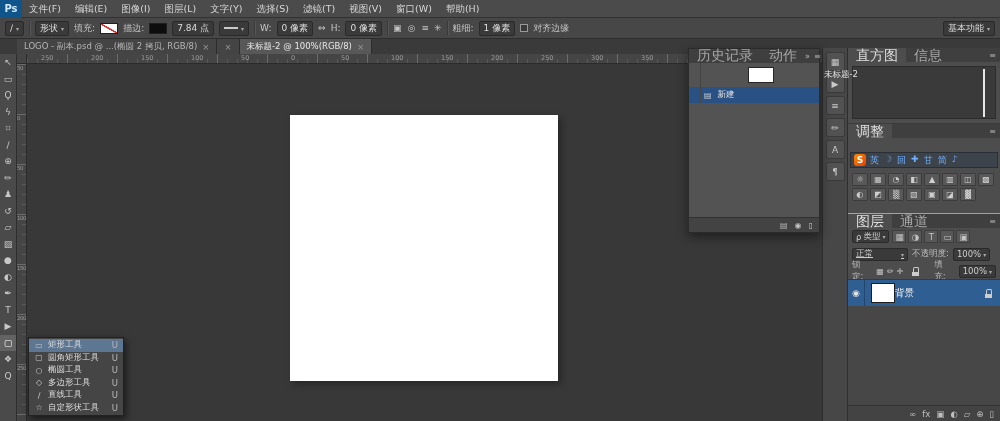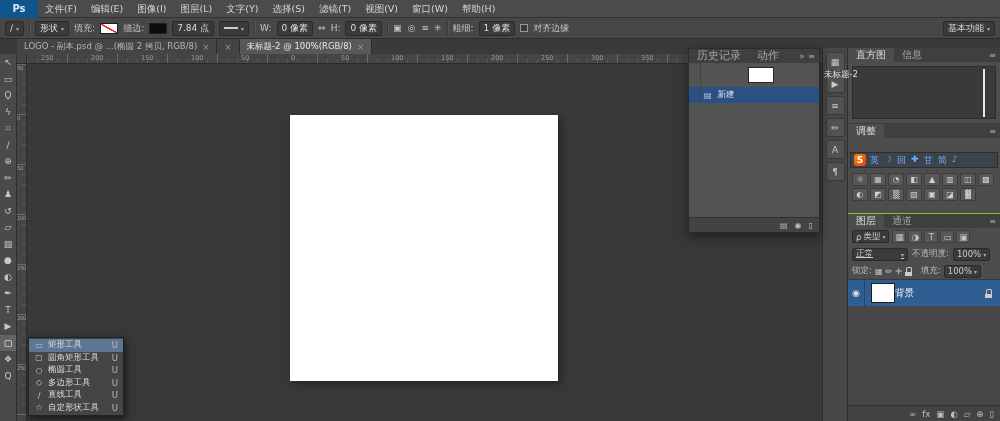--- a/index.html
+++ b/index.html
@@ -1,21 +1,21 @@
 <!DOCTYPE html>
 <html><head>
 <meta charset="utf-8">
 <style>
   * { margin:0; padding:0; box-sizing:border-box; }
   html,body { width:1000px; height:421px; }
   body { font-family:"DejaVu Sans","Liberation Sans",sans-serif; background:#3a3a3a; overflow:hidden; position:relative; color:#ddd; }
 
   
   #menubar { position:absolute; left:0; top:0; width:1000px; height:18px; background:#4b4b4b; border-bottom:1px solid #323232; display:flex; align-items:center; z-index:20; }
-  .ps-logo { width:38px; height:18px; background:#10548c; color:#cfe8ff; font-size:10px; font-weight:bold; display:flex; align-items:center; justify-content:center; }
+  .ps-logo { width:22px; height:18px; background:#10548c; color:#cfe8ff; font-size:10px; font-weight:bold; display:flex; align-items:center; justify-content:center; }
   #menu-items { display:flex; }
   .menu-item { color:#d6d6d6; font-size:9.5px; padding:16px 7px; line-height:18px; white-space:nowrap; }
 
   
   #optionsbar { position:absolute; left:0; top:18px; width:1000px; height:21px; background:#474747; border-bottom:1px solid #2e2e2e; display:flex; align-items:center; gap:5px; padding:0 5px; font-size:9px; color:#cfcfcf; z-index:20; white-space:nowrap; }
   .v-sep { width:1px; height:14px; background:#393939; box-shadow:1px 0 0 #575757; flex:none; }
   .opt-box { background:#3a3a3a; border:1px solid #2a2a2a; border-radius:2px; padding:0 4px; color:#ddd; display:flex; align-items:center; gap:3px; height:15px; flex:none; }
   .caret { font-size:6px; color:#a8a8a8; }
   .bar-label { color:#c5c5c5; flex:none; }
   .swatch { width:18px; height:11px; border:1px solid #1f1f1f; flex:none; }
@@ -61,60 +61,60 @@
   
   #flyout { position:absolute; left:28px; top:337px; width:96px; background:#454545; border:1px solid #222; box-shadow:2px 3px 7px rgba(0,0,0,.55); z-index:60; padding:1px 0; }
   .flyout-item { height:12.5px; display:flex; align-items:center; gap:4px; padding:0 5px; font-size:8.5px; color:#ddd; white-space:nowrap; }
   .flyout-item.active { background:#5d7691; }
   .fly-ic { width:10px; color:#c8c8c8; font-size:8px; text-align:center; flex:none; }
   .fly-sc { margin-left:auto; color:#b8b8b8; }
 
   
   #history-panel { position:absolute; left:688px; top:48px; width:132px; height:185px; background:#535353; border:1px solid #2b2b2b; box-shadow:0 4px 10px rgba(0,0,0,.45); z-index:40; display:flex; flex-direction:column; }
   .panel-head { height:14px; background:#3f3f3f; display:flex; align-items:center; flex:none; }
-  .panel-tab { font-size:11px; color:#dcdcdc; background:#535353; padding:0 8px; line-height:14px; white-space:nowrap; }
+  .panel-tab { font-size:14px; color:#dcdcdc; background:#535353; padding:0 8px; line-height:14px; white-space:nowrap;font-family:Liberation Serif, serif; }
   .panel-tab.inactive-tab { background:transparent; color:#a5a5a5; }
   .panel-head-icons { margin-left:auto; display:flex; gap:4px; padding-right:4px; color:#b8b8b8; font-size:8px; }
   .hist-body { flex:1; }
   .hist-row { display:flex; align-items:center; }
   .src-cell { width:12px; align-self:stretch; border-right:1px solid #454545; flex:none; }
   .hist-snap { height:24px;gap:44px; }
   .hist-thumb { width:26px; height:16px; background:#fff; border:1px solid #262626; margin-left:3px; flex:none; }
   .hist-label { margin-left:6px; font-size:8.5px; color:#e0e0e0; white-space:nowrap; }
   .hist-state { height:16px; background:#2a5184; }
   .hist-state-ic { margin-left:3px; font-size:8px; color:#d8d8d8; }
   .panel-bottom { height:15px; background:#434343; border-top:1px solid #323232; display:flex; justify-content:flex-end; align-items:center; gap:7px; padding:0 6px; color:#c0c0c0; font-size:8px; flex:none; }
 
   
   #dock-strip { position:absolute; left:822px; top:48px; width:25px; height:373px; background:#474747; border-left:1px solid #2e2e2e; display:flex; flex-direction:column; align-items:center; padding-top:4px; gap:3px; z-index:15; }
   .strip-btn { width:19px; height:19px; background:#525252; border:1px solid #3a3a3a; border-radius:2px; color:#c9c9c9; font-size:9px; display:flex; align-items:center; justify-content:center; flex:none; }
 
   
   #right-dock { position:absolute; left:847px; top:48px; width:153px; height:373px; background:#4d4d4d; border-left:1px solid #2e2e2e; display:flex; flex-direction:column; z-index:15; }
-  .pg-tab { font-size:10px; color:#a8a8a8; background:transparent; padding:0 8px; line-height:14px; white-space:nowrap; }
+  .pg-tab { font-size:14px; color:#a8a8a8; background:transparent; padding:0 8px; line-height:14px; white-space:nowrap; }
   .pg-tab.active { background:#4d4d4d; color:#dedede; }
   #histogram-content { height:62px; flex:none; padding:4px; border-bottom:1px solid #3c3c3c; }
   .histo-well { width:100%; height:100%; background:#3a3a3a; border:1px solid #2c2c2c; position:relative; }
   .histo-spike { position:absolute; right:10px; top:2px; bottom:1px; width:2px; background:#e6e6e6; }
   #adjustments-content { height:76px; flex:none; position:relative; padding:20px 4px; border-bottom:1px solid #84cc16; }
   .add-label { font-size:8.5px; color:#b3b3b3; }
   .ime-bar { position:absolute; left:2px; top:14px; right:2px; height:16px; background:#3d434b; border:1px solid #2a2f36; display:flex; align-items:center; gap:4px; padding:0 3px; }
   .ime-logo { width:12px; height:12px; background:linear-gradient(135deg,#ff8a00,#e63c00); color:#fff; font-size:9px; font-weight:bold; border-radius:3px; display:flex; align-items:center; justify-content:center; flex:none; }
   .ime-icon { color:#6fb1ff; font-size:9px; }
   #adj-rows { position:absolute; left:4px; top:33px; right:4px; }
   .adj-row { display:flex; gap:2px; margin-top:2px; }
   .adj-icon { width:16px; height:13px; background:#585858; border:1px solid #3c3c3c; border-radius:1px; color:#cfcfcf; font-size:8px; display:flex; align-items:center; justify-content:center; flex:none; }
 
   
   #layers-section { flex:1; display:flex; flex-direction:column; }
   .layers-filter { height:17px; display:flex; align-items:center; gap:3px; padding:0 4px; flex:none; }
   .mini-box { background:#3a3a3a; border:1px solid #2a2a2a; border-radius:2px; color:#cccccc; font-size:8.5px; padding:0 3px; height:13px; display:flex; align-items:center; gap:2px; flex:none; }
   .filter-ic { color:#c5c5c5; font-size:8.5px; width:14px; height:13px; background:#585858; border:1px solid #3e3e3e; display:flex; align-items:center; justify-content:center; flex:none; }
   .layers-blend { height:18px; display:flex; align-items:center; gap:4px; padding:0 4px; font-size:8.5px; color:#bbb; flex:none; }
-  .layers-lock { height:16px; display:flex; align-items:center; gap:3px; padding:0 4px; font-size:8.5px; color:#bbb; flex:none; }
+  .layers-lock { height:16px; display:flex; align-items:center; gap:9px; padding:0 4px; font-size:8.5px; color:#bbb; flex:none; }
   .lock-ic { font-size:8px; color:#c5c5c5; }
   .mini-lock { position:relative; width:7px; height:9px; display:inline-block; flex:none; }
   .mini-lock::before { content:""; position:absolute; top:0; left:1px; width:4px; height:5px; border:1px solid #ccc; border-bottom:none; border-radius:2px 2px 0 0; }
   .mini-lock::after { content:""; position:absolute; bottom:0; left:0; width:7px; height:4px; background:#ccc; }
   .layers-list { flex:1; background:#474747; border-top:1px solid #3a3a3a; }
   .layer-row { height:26px; background:#2e5e92; display:flex; align-items:center; }
   .eye-cell { width:17px; height:100%; border-right:1px solid rgba(0,0,0,.25); display:flex; align-items:center; justify-content:center; color:#e2e2e2; font-size:9px; flex:none; }
   .layer-thumb { width:24px; height:20px; background:#ffffff; border:1px solid #1f1f1f; margin-left:6px; flex:none; }
   .layer-name { font-size:9.5px; color:#f2f2f2; }
   .layer-lock { margin-left:auto; margin-right:8px; }

